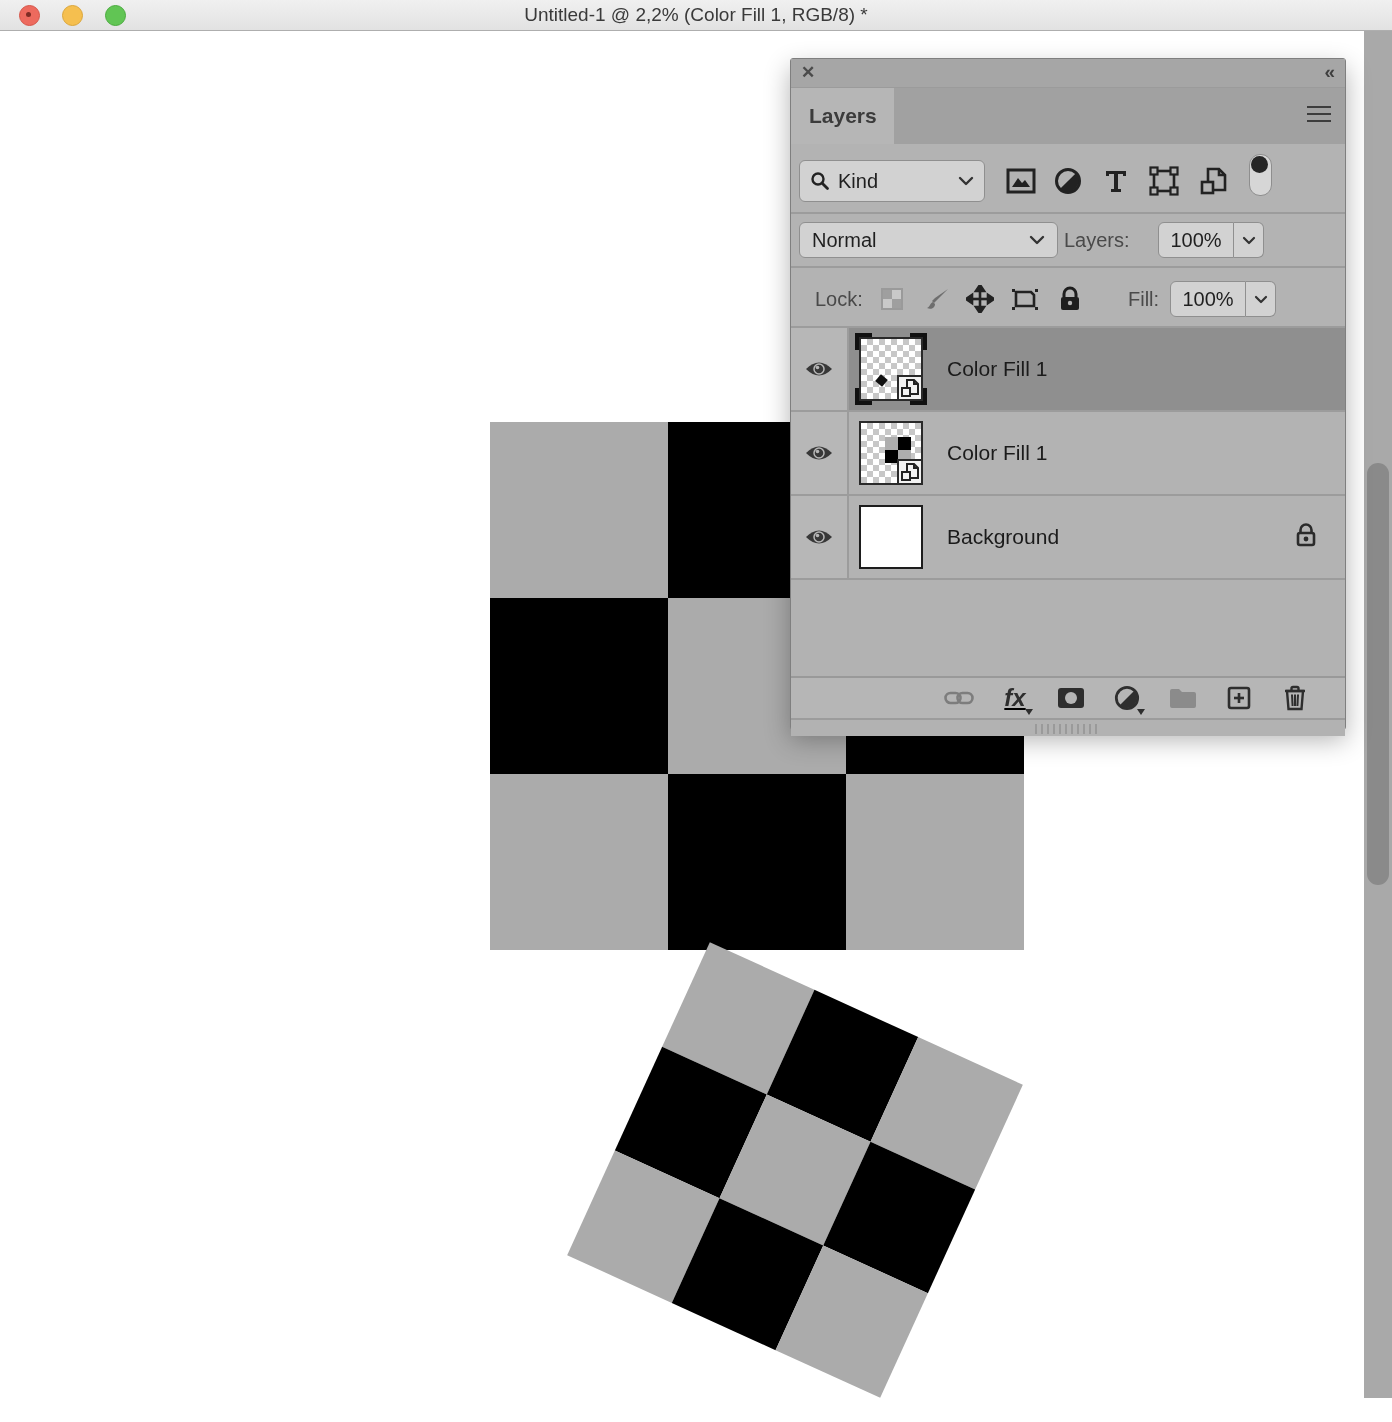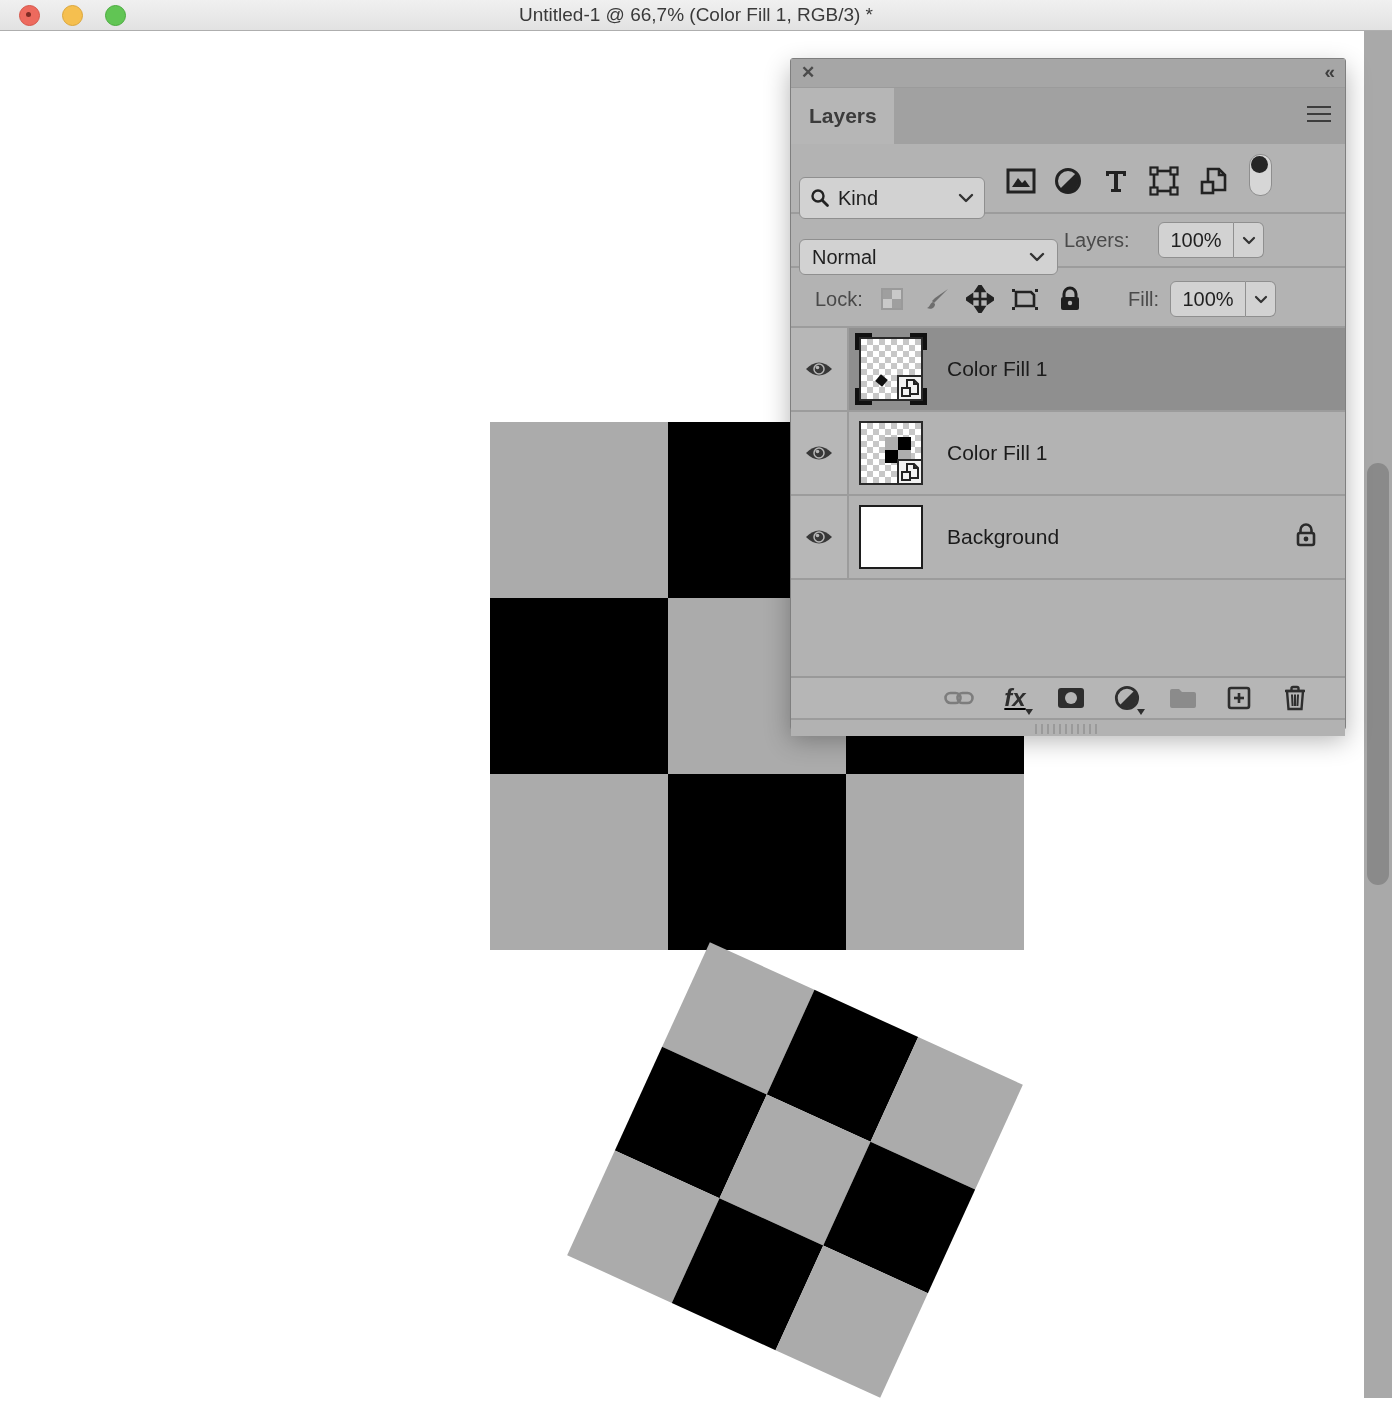--- a/index.html
+++ b/index.html
@@ -44,21 +44,21 @@
   .close-x{position:absolute;left:10px;top:3px;font-size:17px;font-weight:bold;color:#4b4b4b;cursor:default;}
   .collapse{position:absolute;right:12px;top:2px;font-size:19px;font-weight:bold;color:#3f3f3f;letter-spacing:-2px;}
   .tabrow{position:relative;height:56px;background:#a1a1a1;}
   .tab-active{position:absolute;left:0;top:0;width:103px;height:56px;background:#b6b6b6;
               display:flex;align-items:center;padding-left:18px;box-sizing:border-box;
               font-size:21px;font-weight:bold;color:#3c3c3c;}
   .hamburger{position:absolute;right:14px;top:18px;width:24px;height:18px;
              background:repeating-linear-gradient(#3d3d3d 0 2.5px,transparent 2.5px 7px);}
   .filter-row{position:relative;height:68px;border-bottom:2px solid #9c9c9c;}
   .combo{position:absolute;background:#d2d2d2;border:1px solid #8f8f8f;border-radius:6px;
-         display:flex;align-items:center;box-sizing:border-box;color:#1f1f1f;font-size:20px;margin-top:17px;}
+         display:flex;align-items:center;box-sizing:border-box;color:#1f1f1f;font-size:20px;}
   .kind-combo{left:8px;top:16px;width:186px;height:42px;padding:0 10px;}
   .kind-combo .lbl{margin-left:8px;}
   .combo .chev{margin-left:auto;}
   .ficon{position:absolute;top:20px;width:34px;height:34px;display:flex;align-items:center;justify-content:center;}
   .toggle-pill{position:absolute;left:458px;top:10px;width:21px;height:40px;background:#d6d6d6;
                border:1px solid #8e8e8e;border-radius:11px;}
   .toggle-pill .knob{position:absolute;left:1px;top:1px;width:17px;height:17px;border-radius:50%;background:#262626;}
   .blend-row{position:relative;height:52px;border-bottom:2px solid #9c9c9c;}
   .blend-combo{left:8px;top:8px;width:259px;height:36px;padding:0 12px;}
   .flabel{position:absolute;font-size:20px;color:#4a4a4a;}
@@ -107,21 +107,21 @@
 </style>
 </head>
 <body>
 
 <div id="stage">
 
   <div class="titlebar">
     <span class="traffic t-red"></span>
     <span class="traffic t-yellow"></span>
     <span class="traffic t-green"></span>
-    <div class="title-text">Untitled-1 @ 66,7% (Color Fill 1, RGB/3) *</div>
+    <div class="title-text">Untitled-1 @ 2,2% (Color Fill 1, RGB/8) *</div>
   </div>
 
   <div class="board" id="board1" style="left: 490px; top: 422px; width: 534px; height: 528px;">
       <div class="cell" style="background: rgb(171, 171, 171);"></div>
       <div class="cell" style="background: rgb(0, 0, 0);"></div>
       <div class="cell" style="background: rgb(171, 171, 171);"></div>
       <div class="cell" style="background: rgb(0, 0, 0);"></div>
       <div class="cell" style="background: rgb(171, 171, 171);"></div>
       <div class="cell" style="background: rgb(0, 0, 0);"></div>
       <div class="cell" style="background: rgb(171, 171, 171);"></div>

